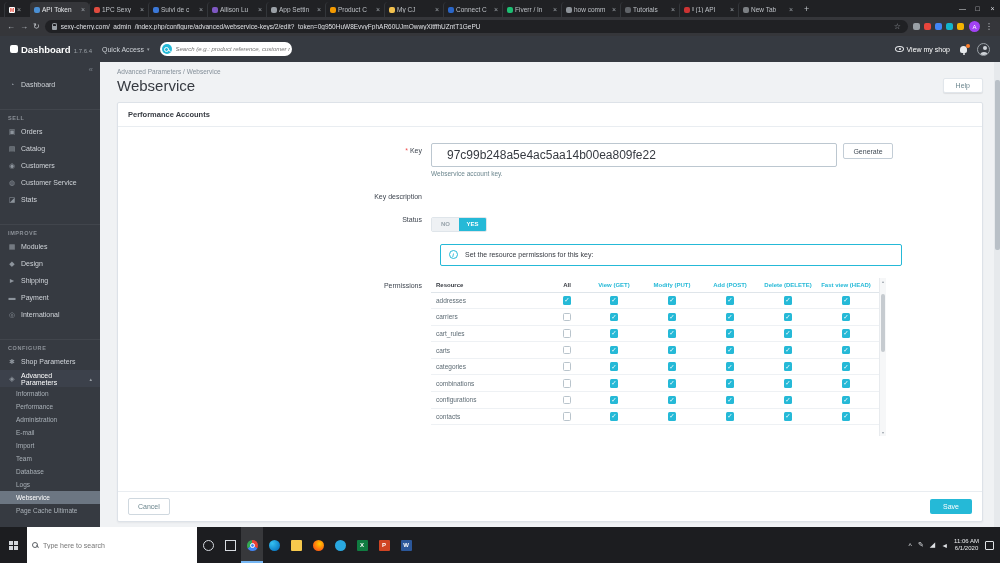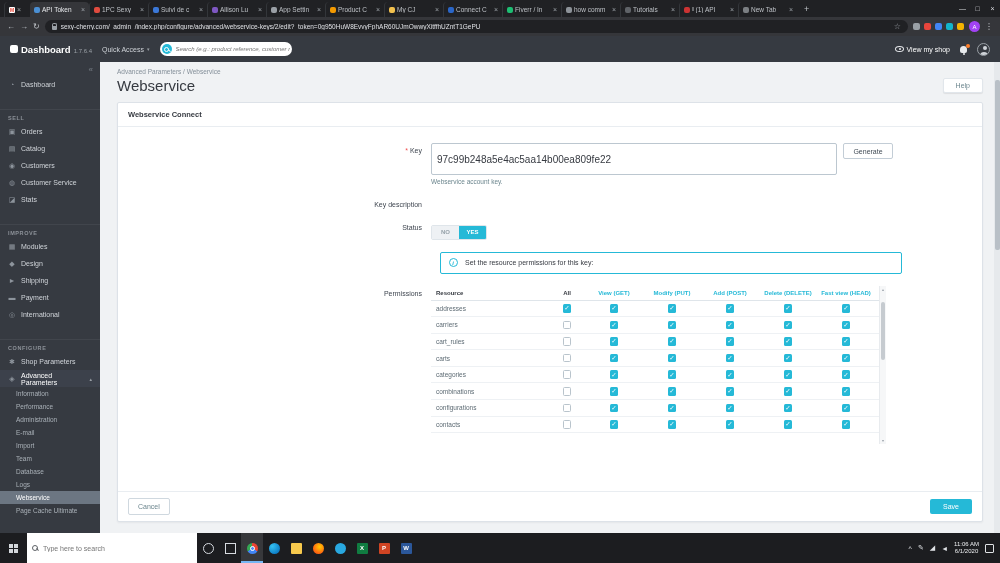--- a/index.html
+++ b/index.html
@@ -77,21 +77,21 @@
   .help-btn{margin-left:auto;background:#fff;border:1px solid #e1e6eb;border-radius:2px;color:#6c868e;font-size:7px;padding:3px 12px;box-shadow:0 1px 1px rgba(0,0,0,.08)}
 
   .panel{margin:2px 17px 0;background:#fff;border:1px solid #dde2e8;border-radius:2px;box-shadow:0 1px 2px rgba(54,58,65,.06);height:420px;display:flex;flex-direction:column}
   .panel-title{padding:7px 10px;font-size:7.5px;font-weight:bold;color:#363a41;border-bottom:1px solid #e9edf1}
   .panel-body{padding:16px 10px 0;flex:1}
   .form-row{display:flex;margin-bottom:12px}
   .f-label{width:303px;text-align:right;padding-right:9px;font-size:7px;color:#3f4650;padding-top:4px;flex:0 0 auto}
   .req{color:#f05050;margin-right:2px}
   .f-control{width:462px;flex:0 0 auto}
   .key-line{display:flex;gap:6px}
-  .txt-input{flex:1;height:32px;border:1px solid #bcc7d0;border-radius:2px;font-size:10px;padding:0 5px;color:#363a41;font-family:inherit;background:#fff;outline:none}
+  .txt-input{flex:1;height:24px;border:1px solid #bcc7d0;border-radius:2px;font-size:12px;padding:0 15px;color:#363a41;font-family:inherit;background:#fff;outline:none}
   .btn-generate{width:50px;height:16px;background:#fff;border:1px solid #c3cdd6;border-radius:2px;font-size:7px;color:#414b55}
   .help-text{font-size:6.5px;color:#6c868e;margin-top:3px}
   .help-text.warm{color:#a4884c}
   textarea.desc{width:100%;height:30px;border:1px solid #bcc7d0;border-radius:2px;font-size:7px;padding:3px 5px;color:#363a41;font-family:inherit;resize:none;outline:none}
   .switch{display:inline-flex;border-radius:2px;overflow:hidden;border:1px solid #dfe5ea}
   .sw{width:27px;height:13px;display:flex;align-items:center;justify-content:center;font-size:6px;font-weight:bold}
   .sw.off{background:#eef1f4;color:#98a3ab}
   .sw.on{background:#25b9d7;color:#fff}
   .alert-info{display:flex;align-items:center;border:1px solid #25b9d7;border-radius:2px;background:#fff;height:22px;width:462px;margin:0 0 12px 312px}
   .alert-icon-box{width:24px;display:flex;align-items:center;justify-content:center;flex:0 0 auto}
@@ -114,21 +114,21 @@
   .ts-up,.ts-down{position:absolute;left:0;width:100%;text-align:center;font-size:4px;color:#9aa2a9}
   .ts-up{top:1px}.ts-down{bottom:1px}
   .ts-thumb{position:absolute;top:16px;left:1px;width:4px;height:58px;background:#c6cbd0;border-radius:2px}
   .panel-foot{margin-top:auto;border-top:1px solid #e9edf1;padding:6px 10px;display:flex;align-items:center;justify-content:space-between}
   .btn-cancel{background:#fff;border:1px solid #cfd8df;border-radius:2px;color:#6c868e;font-size:7px;padding:4px 9px}
   .btn-save{background:#25b9d7;border:none;border-radius:2px;color:#fff;font-size:7px;padding:4px 13px}
   .content-scroll{position:absolute;top:0;right:0;bottom:0;width:6px;background:#e6e9ec}
   .cs-thumb{position:absolute;top:18px;right:.5px;width:5px;height:170px;background:#b9c0c7;border-radius:2px}
 
   
-  .taskbar{height:30px;background:#1c1d20;display:flex;align-items:stretch;flex:0 0 auto;color:#e8eaed}
+  .taskbar{height:36px;background:#1c1d20;display:flex;align-items:stretch;flex:0 0 auto;color:#e8eaed}
   .tb-start{width:27px;display:flex;align-items:center;justify-content:center}
   .win-logo{display:grid;grid-template-columns:4px 4px;grid-template-rows:4px 4px;gap:1px}
   .win-logo span{background:#d4d8dc}
   .tb-search{width:170px;background:#fff;display:flex;align-items:center;gap:4px;padding:0 5px}
   .mag2{width:7px;height:7px;position:relative;flex:0 0 auto}
   .mag2::before{content:'';position:absolute;top:0;left:0;width:4px;height:4px;border:1px solid #5f6368;border-radius:50%}
   .mag2::after{content:'';position:absolute;top:4.6px;left:4.2px;width:3px;height:1px;background:#5f6368;transform:rotate(45deg)}
   .tb-search input{border:none;outline:none;font-size:7px;color:#5f6368;width:100%;font-family:inherit;background:transparent}
   .tb-apps{display:flex;align-items:stretch}
   .tb-app{width:22px;display:flex;align-items:center;justify-content:center}
@@ -360,21 +360,21 @@
     </aside>
 
     <section class="content">
       <div class="breadcrumb">Advanced Parameters / Webservice</div>
       <div class="page-head">
         <span class="page-title">Webservice</span>
         <button class="help-btn">Help</button>
       </div>
 
       <div class="panel">
-        <div class="panel-title">Webservice Connect</div>
+        <div class="panel-title">Performance Accounts</div>
         <div class="panel-body">
 
           <div class="form-row">
             <div class="f-label">
               <span class="req">*</span><span>Key</span>
             </div>
             <div class="f-control">
               <div class="key-line">
                 <input class="txt-input" value="97c99b248a5e4ac5aa14b00ea809fe22" style="">
                 <button class="btn-generate">Generate</button>

